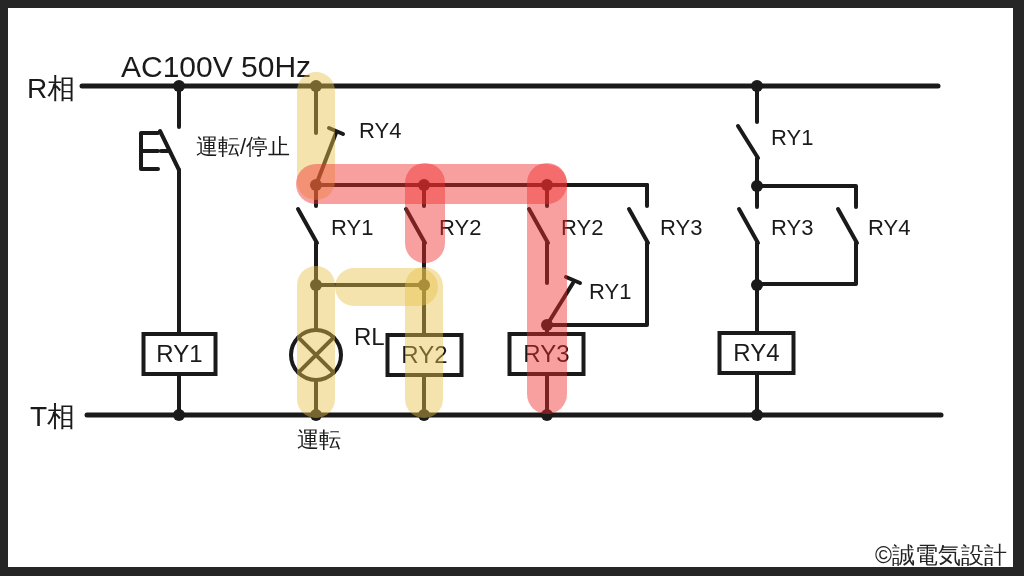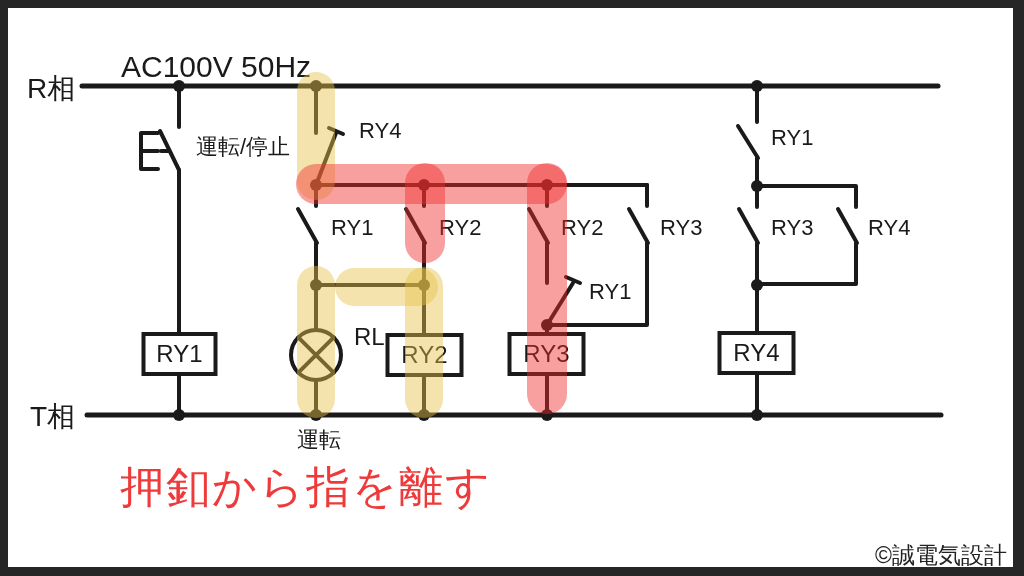--- a/index.html
+++ b/index.html
@@ -148,20 +148,19 @@
       <path class="hl hl-y" d="M316,91 V181"></path>
       <path class="hl hl-y" d="M316,285 V399"></path>
       <path class="hl hl-y" d="M354,287 H419"></path>
       <path class="hl hl-y" d="M424,286 V399"></path>
       <path class="hl hl-r" d="M316,184 H547"></path>
       <path class="hl hl-r" d="M425,183 V243"></path>
       <path class="hl hl-r" d="M547,183 V394"></path>
     </g>
   </svg>
 
-  <div id="action-text">押釦から指を離す</div>
   <div class="note" style="right:17px;top:540px;text-align:center;">©誠電気設計</div>
 
   <div class="frame" id="frame-top"></div>
   <div class="frame" id="frame-bottom"></div>
   <div class="frame" id="frame-left"></div>
   <div class="frame" id="frame-right"></div>
 </div>
 
 </body></html>

